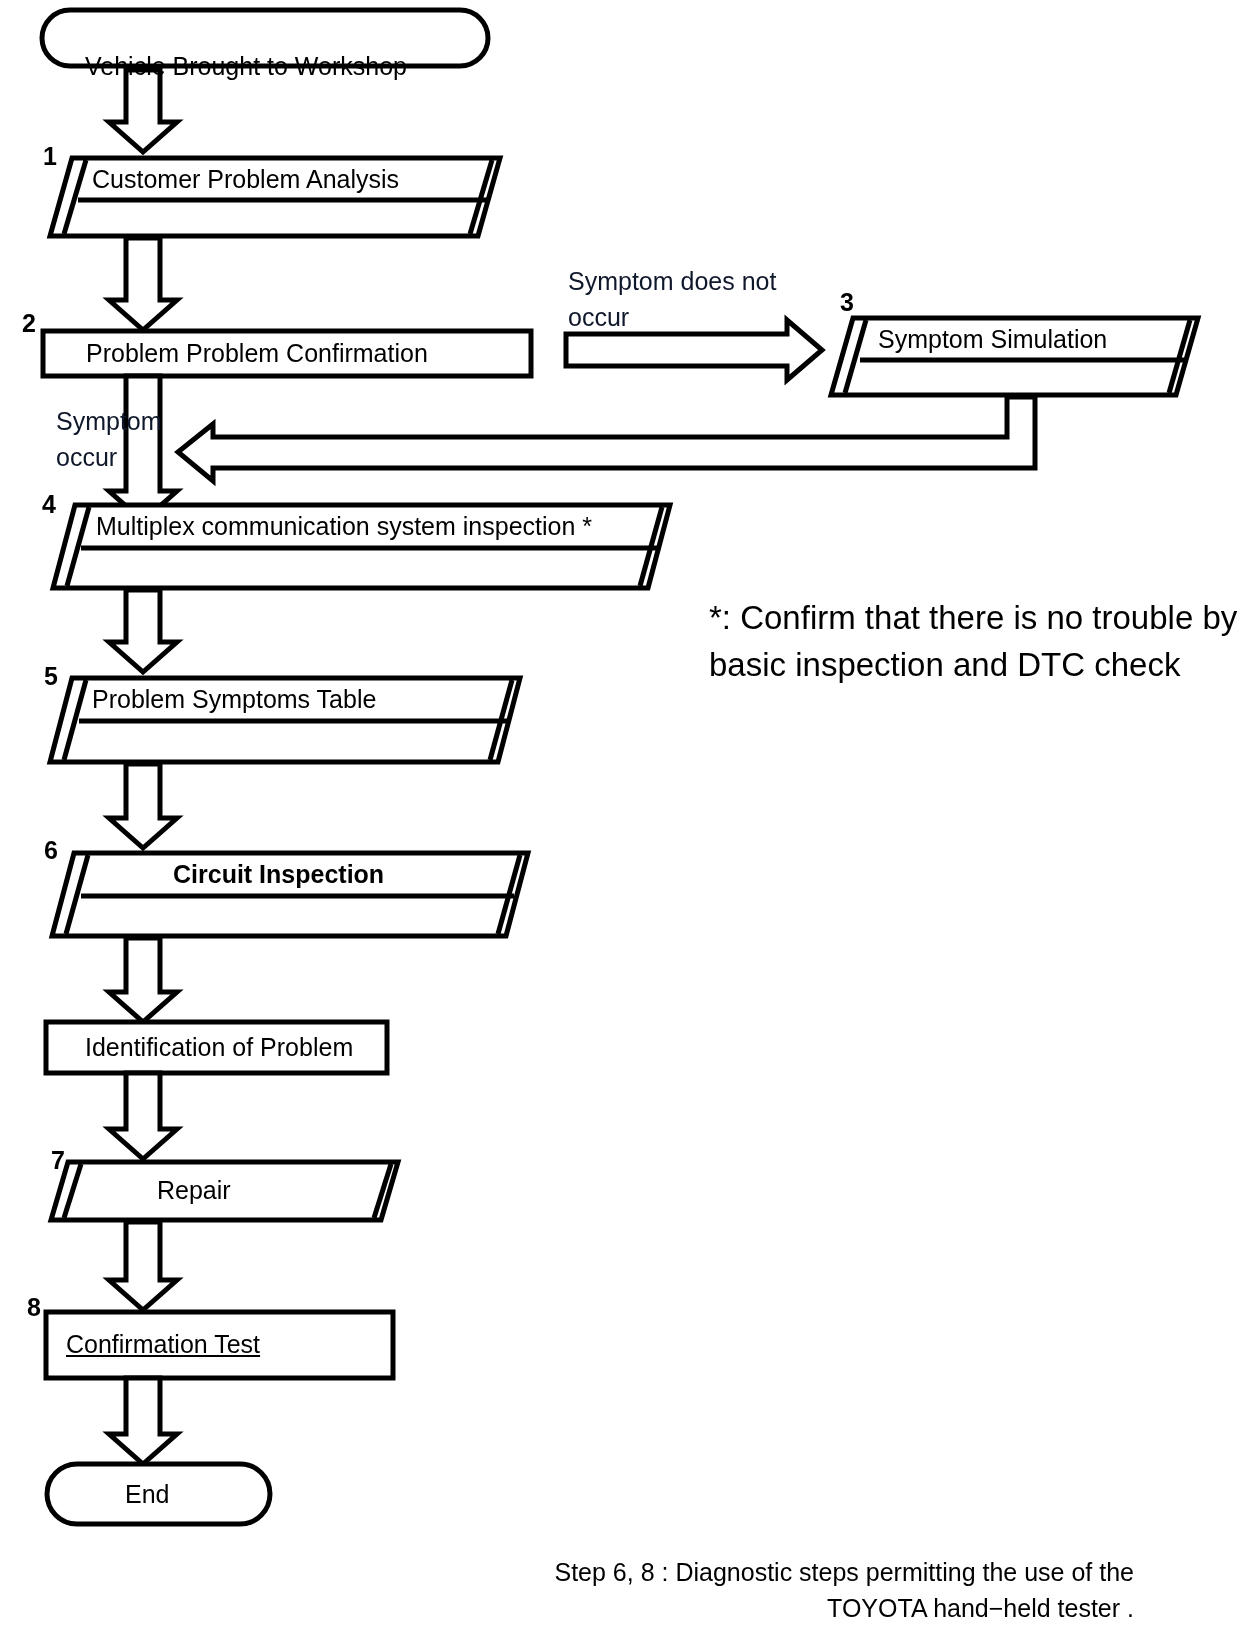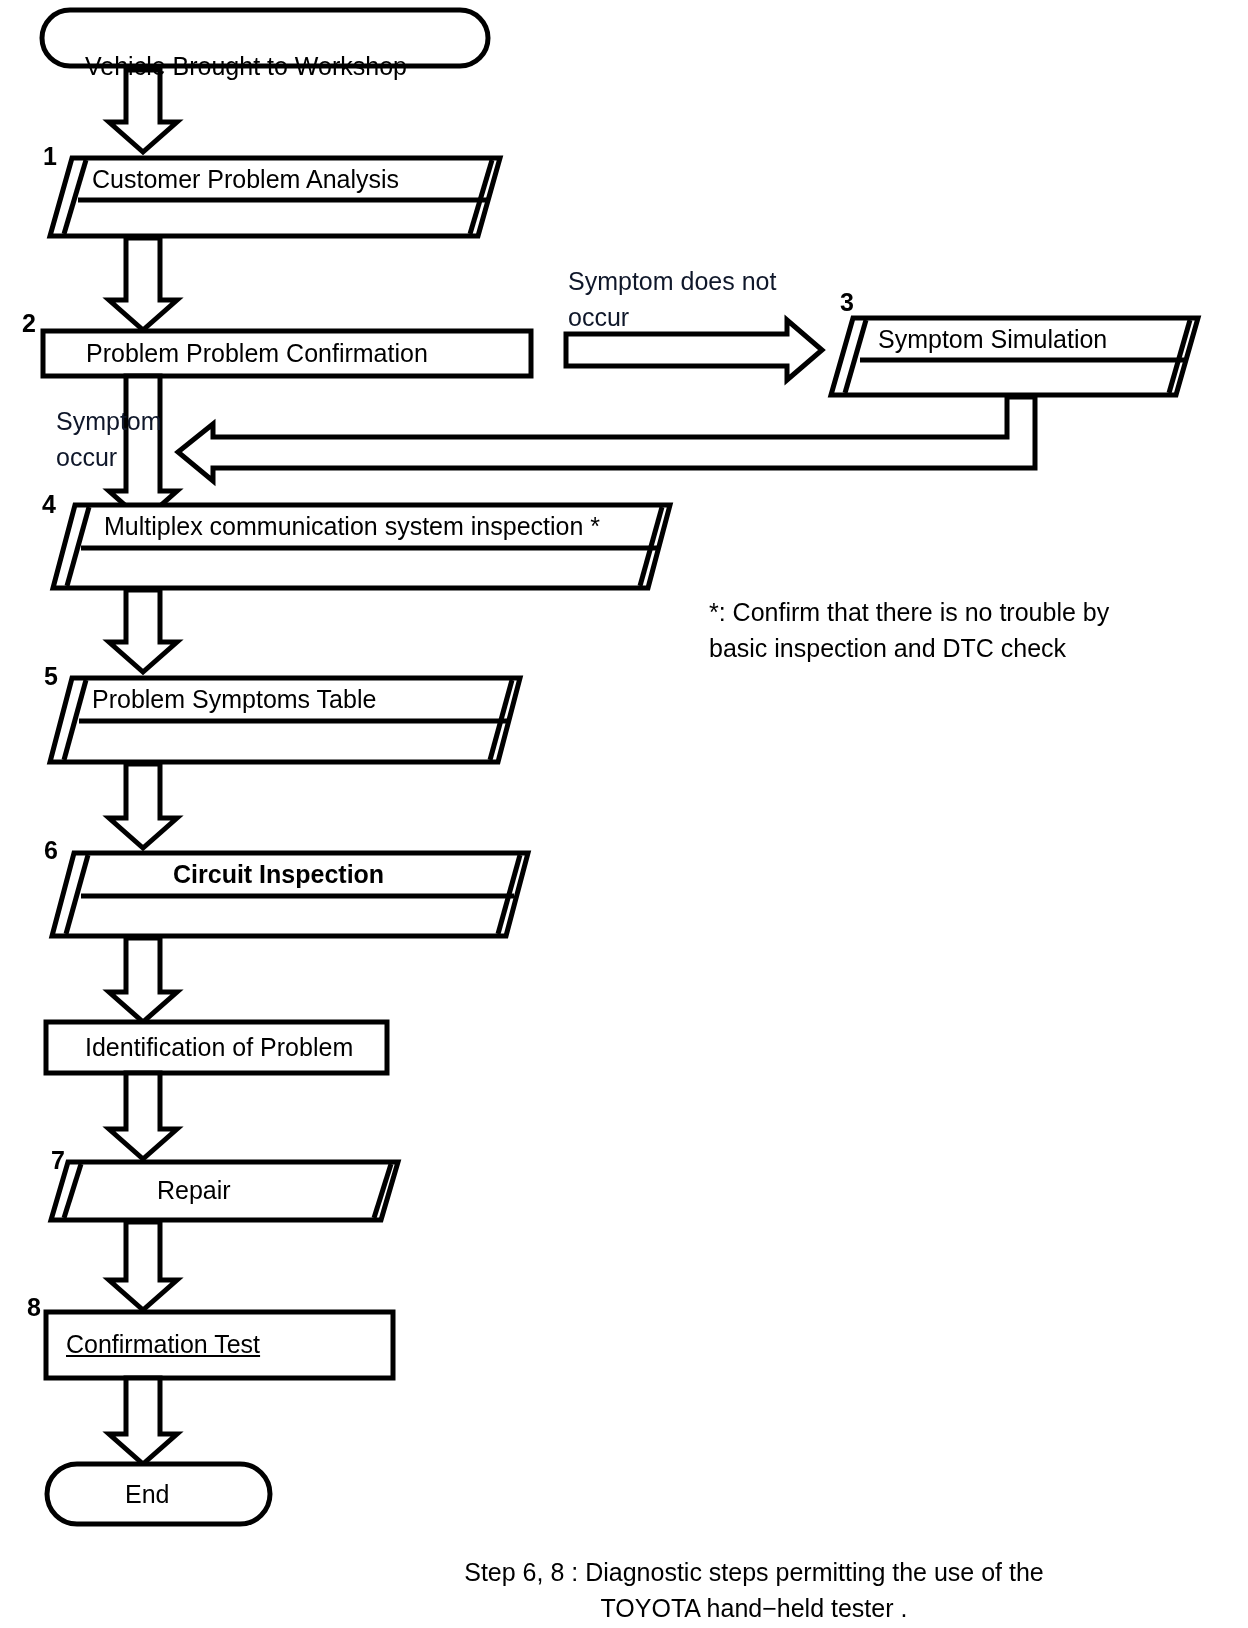--- a/index.html
+++ b/index.html
@@ -26,31 +26,31 @@
   }
   .edge-label{
     position:absolute;
     font-size:25px;
     line-height:1.42;
     color:#0f172a;
     white-space:pre-line;
   }
   .note{
     position:absolute;
-    font-size:25px;
+    font-size:33px;
     line-height:1.42;
     color:#000;
     white-space:pre-line;
   }
   .caption{
     position:absolute;
     font-size:25px;
     line-height:1.45;
     color:#000;
-    text-align:center;
+    text-align:right;
     white-space:pre-line;
   }
 </style>
 </head>
 <body>
 
 <svg id="canvas" viewBox="0 0 1248 1628" xmlns="http://www.w3.org/2000/svg">
   <defs>
     <style>
       .sh{fill:#ffffff;stroke:#000000;stroke-width:5;stroke-linejoin:miter;}
@@ -170,21 +170,21 @@
 <div class="step-num" style="left:43px;top:144px;">1</div>
 <div class="node-label" style="left:92px;top:167px;">Customer Problem Analysis</div>
 
 <div class="step-num" style="left:22px;top:311px;">2</div>
 <div class="node-label" style="left:86px;top:341px;">Problem Problem Confirmation</div>
 
 <div class="step-num" style="left:840px;top:290px;">3</div>
 <div class="node-label" style="left:878px;top:327px;">Symptom Simulation</div>
 
 <div class="step-num" style="left:42px;top:492px;">4</div>
-<div class="node-label" style="left:104px;top:514px;text-align:center;">Multiplex communication system inspection *</div>
+<div class="node-label" style="left:96px;top:514px;text-align:center;">Multiplex communication system inspection *</div>
 
 <div class="step-num" style="left:44px;top:664px;">5</div>
 <div class="node-label" style="left:92px;top:687px;">Problem Symptoms Table</div>
 
 <div class="step-num" style="left:44px;top:838px;">6</div>
 <div class="node-label bold" style="left:150px;top:862px;margin-left:23px;">Circuit Inspection</div>
 
 <div class="node-label" style="left:85px;top:1035px;">Identification of Problem</div>
 
 <div class="step-num" style="left:51px;top:1148px;">7</div>

